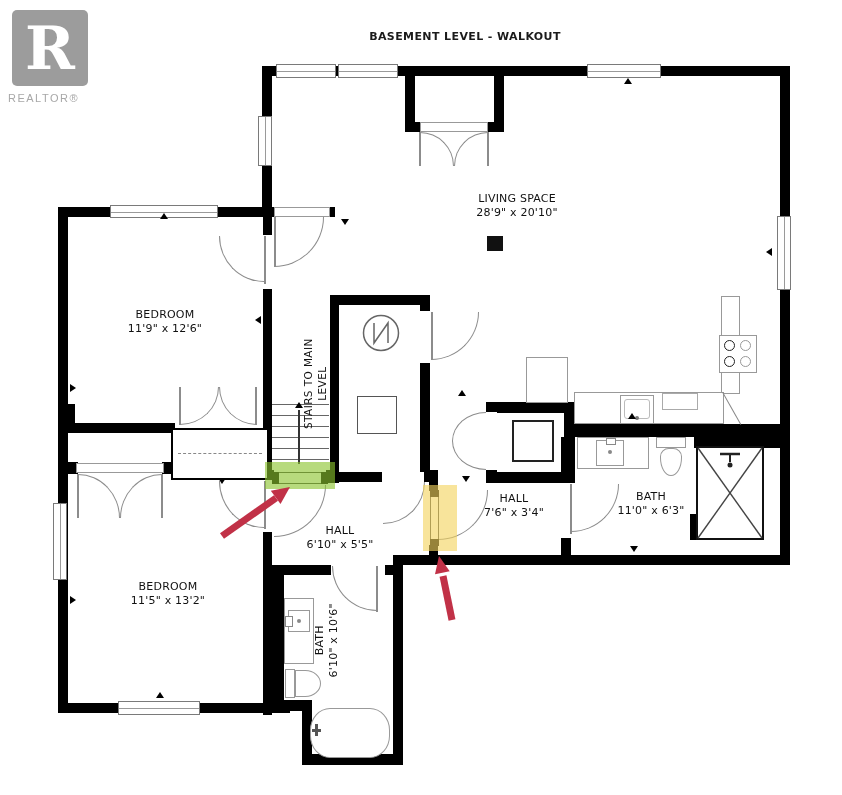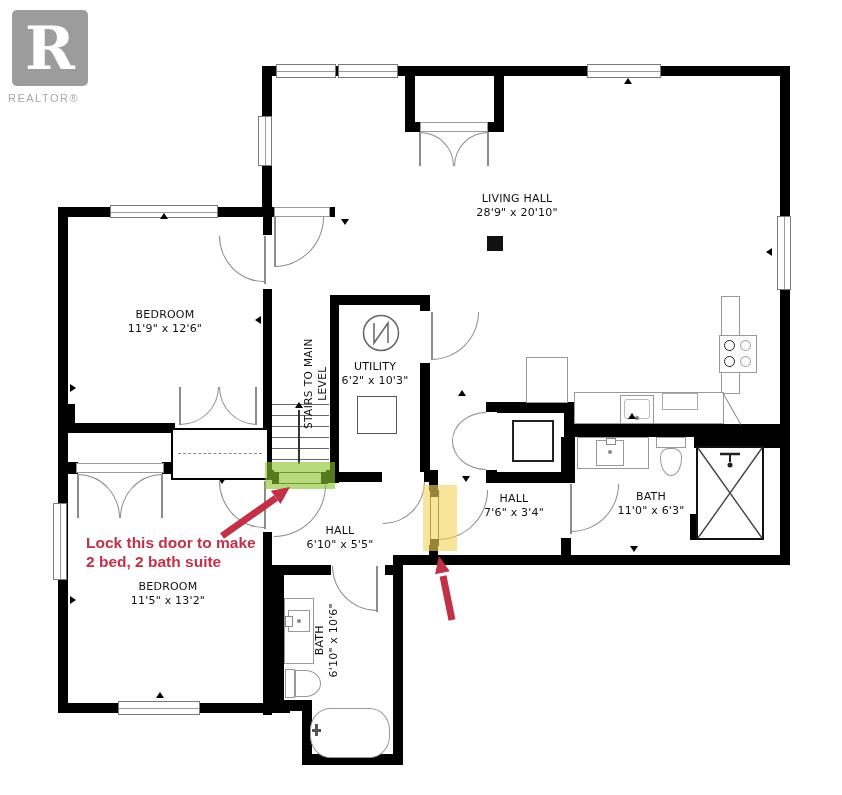--- a/index.html
+++ b/index.html
@@ -47,20 +47,21 @@
 </style>
 </head>
 <body>
 
 <div id="plan">
 
   <div id="logoBox">
       <span>R</span>
     </div>
   <div id="logoText">REALTOR®</div>
+  <div id="title">BASEMENT LEVEL - WALKOUT</div>
 
   <div class="w" style="left:262px;top:66px;width:528px;height:10px"></div>
   <div class="w" style="left:780px;top:66px;width:10px;height:499px"></div>
   <div class="w" style="left:394px;top:555px;width:396px;height:10px"></div>
   <div class="w" style="left:262px;top:66px;width:10px;height:141px"></div>
   <div class="w" style="left:58px;top:207px;width:213px;height:10px"></div>
   <div class="w" style="left:58px;top:207px;width:10px;height:506px"></div>
   <div class="w" style="left:58px;top:703px;width:232px;height:10px"></div>
   <div class="w" style="left:263px;top:207px;width:9px;height:263px"></div>
   <div class="w" style="left:271px;top:207px;width:64px;height:10px"></div>
@@ -240,59 +241,51 @@
   <div class="mk left" style="left:766px;top:248px"></div>
   <div class="mk left" style="left:255px;top:316px"></div>
   <div class="mk up" style="left:458px;top:390px"></div>
   <div class="mk down" style="left:462px;top:476px"></div>
   <div class="mk up" style="left:628px;top:413px"></div>
   <div class="mk down" style="left:630px;top:546px"></div>
   <div class="mk up" style="left:156px;top:692px"></div>
   <div class="mk down" style="left:218px;top:478px"></div>
 
   <div class="lbl" style="left:437px;top:192px;width:160px">
-    <div>LIVING HALL</div>
+    <div>LIVING SPACE</div>
     <div>28'9" x 20'10"</div>
   </div>
   <div class="lbl" style="left:95px;top:308px;width:140px">
     <div>BEDROOM</div>
     <div>11'9" x 12'6"</div>
   </div>
   <div class="lbl" style="left:98px;top:580px;width:140px">
     <div>BEDROOM</div>
     <div>11'5" x 13'2"</div>
   </div>
-  <div class="lbl" style="left:327px;top:360px;width:96px">
-    <div>UTILITY</div>
-    <div>6'2" x 10'3"</div>
-  </div>
   <div class="lbl" style="left:280px;top:524px;width:120px">
     <div>HALL</div>
     <div>6'10" x 5'5"</div>
   </div>
   <div class="lbl" style="left:454px;top:492px;width:120px">
     <div>HALL</div>
     <div>7'6" x 3'4"</div>
   </div>
   <div class="lbl" style="left:591px;top:490px;width:120px">
     <div>BATH</div>
     <div>11'0" x 6'3"</div>
   </div>
   <div class="lbl vert" style="left:270px;top:626px;width:115px">
     <div>BATH</div>
     <div>6'10" x 10'6"</div>
   </div>
   <div class="lbl vert" style="left:254px;top:370px;width:124px;font-size:10.5px;letter-spacing:.4px">
     <div>STAIRS TO MAIN LEVEL</div>
   </div>
 
-  <div id="ann2" class="ann">
-    <div>Lock this door to make</div>
-    <div>2 bed, 2 bath suite</div>
-  </div>
 
   <svg style="left:200px;top:478px" width="100" height="70">
     <line x1="22" y1="58" x2="76" y2="20" stroke="#c13147" stroke-width="7"></line>
     <polygon points="90,9 80.5,26 70.8,12.8" fill="#c13147"></polygon>
   </svg>
   <svg style="left:418px;top:548px" width="50" height="80">
     <line x1="34" y1="72" x2="25" y2="28" stroke="#c13147" stroke-width="7"></line>
     <polygon points="21,8 31.7,23.2 17,26.2" fill="#c13147"></polygon>
   </svg>
 

